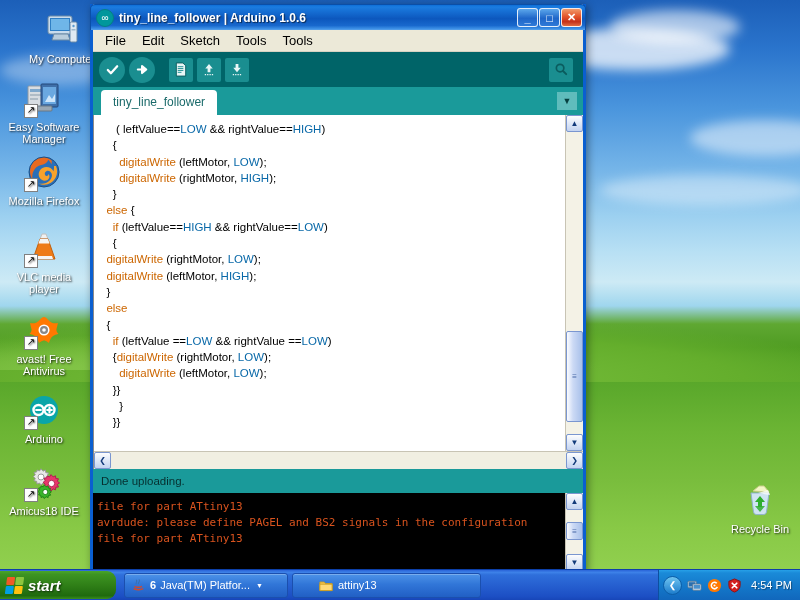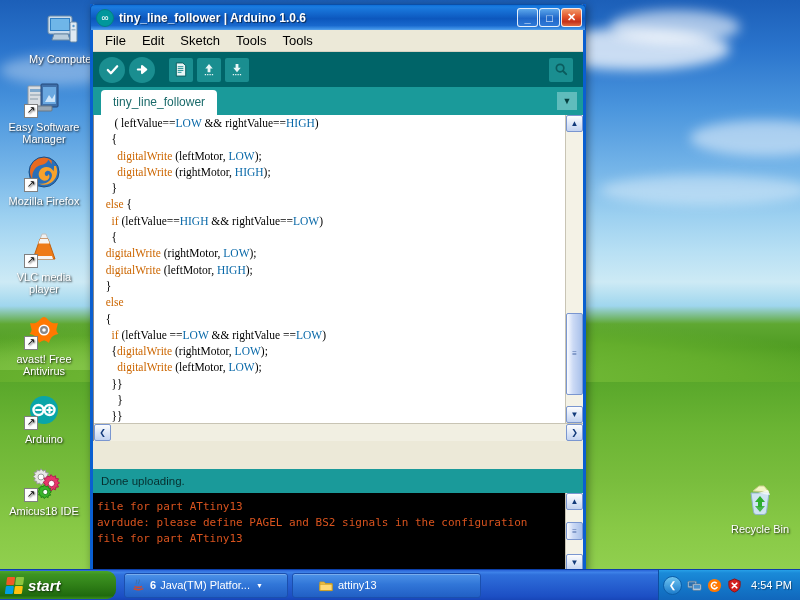--- a/index.html
+++ b/index.html
@@ -167,24 +167,24 @@
     flex: 1 1 auto;
     display: flex; flex-direction: column;
     background: #fff;
     border-left: 1px solid #8a8a8a;
     min-height: 0;
   }
   #editorrow { flex: 1 1 auto; display: flex; min-height: 0; }
   #code {
     flex: 1 1 auto;
     background: #fff;
-    font-family: Liberation Serif, serif;
+    font-family: Liberation Sans, sans-serif;
     font-size: 11.5px;
     line-height: 16.3px;
-    padding: 0 0 0 6px;
+    padding: 6px 0 0 6px;
     overflow: hidden;
     white-space: pre;
     color: #000;
   }
   .kw   { color: #cc6600; }
   .cnst { color: #0868a8; }
   .fn   { color: #cc6600; }
 
   
   .sb-v {
@@ -217,21 +217,20 @@
     display: flex; align-items: center; justify-content: center;
     font-size: 8px; color: #4a6aa8;
   }
 
   #statusbar {
     flex: 0 0 24px; height: 24px;
     background: #1a9a9a;
     color: #062f2f; font-size: 11.5px;
     display: flex; align-items: center;
     padding-left: 8px;
-    margin-top: 28px;
   }
   #console {
     flex: 0 0 78px; height: 78px;
     background: #000;
     display: flex;
     overflow: hidden;
   }
   #consoletext {
     flex: 1 1 auto;
     color: #d9531e;

